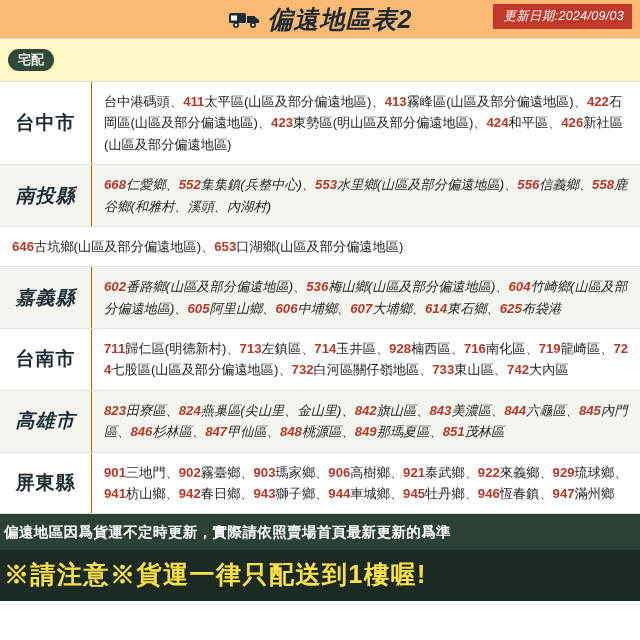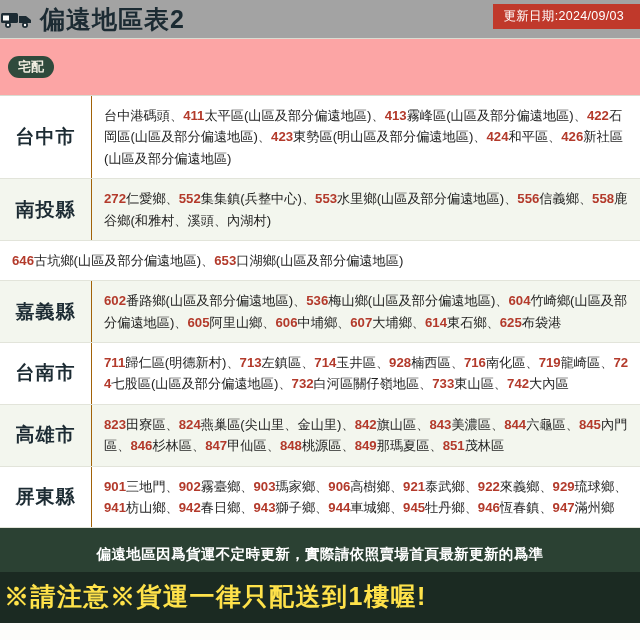--- a/index.html
+++ b/index.html
@@ -18,24 +18,25 @@
     width: 640px;
     height: 640px;
     background: #fdfdfb;
     box-sizing: border-box;
   }
 
   
   .header {
     position: relative;
     height: 38px;
-    background: #a3a3a3;
-    display: flex;
-    align-items: center;
-    justify-content: flex-start;
+    background: #fdba74;
+    display: flex;
+    align-items: center;
+    justify-content: center;
+    font-style: italic;
   }
   .title-wrap {
     display: flex;
     align-items: center;
     gap: 6px;
   }
   .truck-icon {
     display: inline-block;
     width: 34px;
     height: 20px;
@@ -44,39 +45,39 @@
   .truck-icon svg { display: block; }
   .main-title {
     font-size: 25px;
     font-weight: bold;
     color: #1c2b33;
     letter-spacing: 1px;
     line-height: 1;
   }
   .update-badge {
     position: absolute;
-    right: 0;
+    right: 8px;
     top: 4px;
     background: #c0392b;
     color: #ffffff;
     font-size: 12.5px;
-    padding: 4px 16px 4px 10px;
+    padding: 4px 8px 4px 10px;
     letter-spacing: 0.3px;
     white-space: nowrap;
   }
 
   
   .notice-bar {
     display: flex;
     align-items: center;
     gap: 12px;
-    background: #fca5a5;
+    background: #fef9c3;
     border-top: 1px solid #d9ddd2;
     border-bottom: 1px solid #d9ddd2;
-    padding: 16px 8px;
+    padding: 9px 8px;
     height: 24px;
     box-sizing: content-box;
   }
   .tag-pill {
     background: #2f4a3c;
     color: #f3efe2;
     font-size: 13px;
     font-weight: bold;
     border-radius: 11px;
     padding: 3px 10px;
@@ -95,20 +96,21 @@
   .table {
     width: 640px;
   }
   .row {
     display: flex;
     align-items: stretch;
     border-bottom: 1px solid #e2e4da;
   }
   .row.alt {
     background: #f3f6ee;
+    font-style: italic;
   }
   .row.plain {
     background: #ffffff;
   }
   .region {
     width: 92px;
     min-width: 92px;
     display: flex;
     align-items: center;
     justify-content: center;
@@ -133,22 +135,21 @@
     font-weight: bold;
   }
 
   
   .footer-note {
     background: #2b4133;
     color: #ffffff;
     font-size: 14.5px;
     font-weight: bold;
     letter-spacing: 0.4px;
-    text-align: center;
-    padding: 17px 4px 8px;
+    padding: 9px 4px 8px;
   }
   .footer-alert {
     background: #1b2a22;
     color: #ffe24a;
     font-size: 25px;
     font-weight: bold;
     letter-spacing: 1.5px;
     text-align: left;
     padding: 8px 4px 10px;
   }
@@ -182,21 +183,21 @@
 
   <div class="table">
 
     <div class="row plain">
       <div class="region">台中市</div>
       <div class="areas">台中港碼頭、<span class="code">411</span>太平區(山區及部分偏遠地區)、<span class="code">413</span>霧峰區(山區及部分偏遠地區)、<span class="code">422</span>石岡區(山區及部分偏遠地區)、<span class="code">423</span>東勢區(明山區及部分偏遠地區)、<span class="code">424</span>和平區、<span class="code">426</span>新社區(山區及部分偏遠地區)</div>
     </div>
 
     <div class="row alt">
       <div class="region">南投縣</div>
-      <div class="areas"><span class="code">272</span>仁愛鄉、<span class="code">552</span>集集鎮(兵整中心)、<span class="code">553</span>水里鄉(山區及部分偏遠地區)、<span class="code">556</span>信義鄉、<span class="code">558</span>鹿谷鄉(和雅村、溪頭、內湖村)</div>
+      <div class="areas"><span class="code">668</span>仁愛鄉、<span class="code">552</span>集集鎮(兵整中心)、<span class="code">553</span>水里鄉(山區及部分偏遠地區)、<span class="code">556</span>信義鄉、<span class="code">558</span>鹿谷鄉(和雅村、溪頭、內湖村)</div>
     </div>
 
     <div class="row plain">
       <div class="areas"><span class="code">646</span>古坑鄉(山區及部分偏遠地區)、<span class="code">653</span>口湖鄉(山區及部分偏遠地區)</div>
     </div>
 
     <div class="row alt">
       <div class="region">嘉義縣</div>
       <div class="areas"><span class="code">602</span>番路鄉(山區及部分偏遠地區)、<span class="code">536</span>梅山鄉(山區及部分偏遠地區)、<span class="code">604</span>竹崎鄉(山區及部分偏遠地區)、<span class="code">605</span>阿里山鄉、<span class="code">606</span>中埔鄉、<span class="code">607</span>大埔鄉、<span class="code">614</span>東石鄉、<span class="code">625</span>布袋港</div>
     </div>

